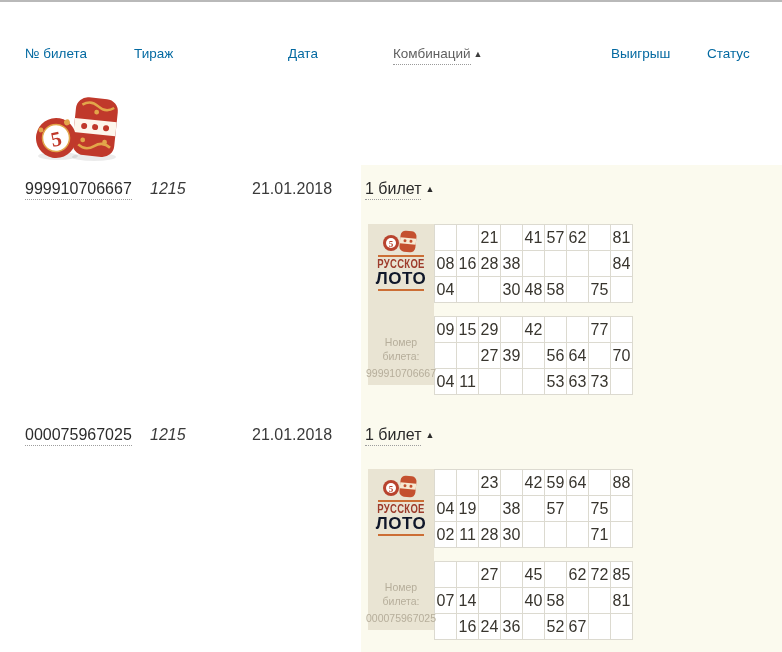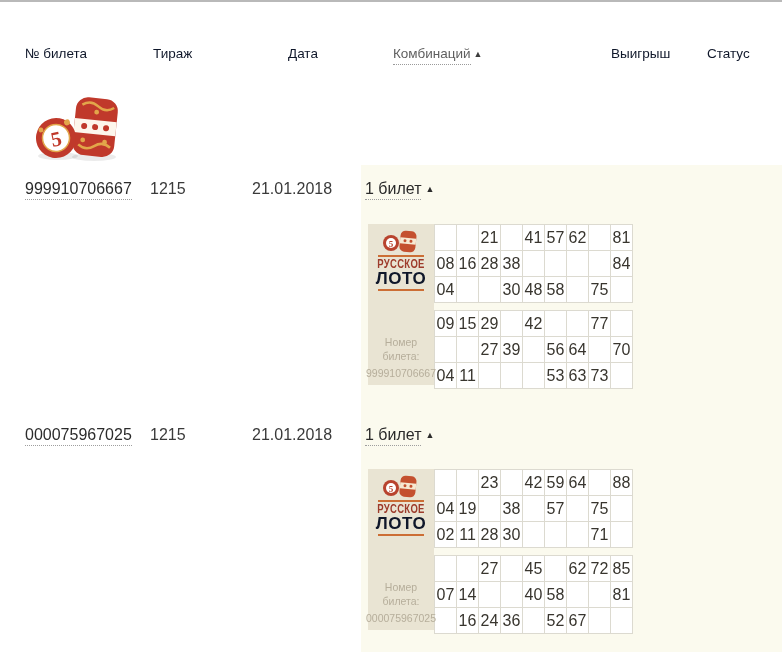--- a/index.html
+++ b/index.html
@@ -8,40 +8,40 @@
   .page {
     position:relative; width:782px; height:652px; background:#fff;
     border-top:2px solid #b9b9b9; overflow:hidden;
   }
   
   .cream-panel {
     position:absolute; left:361px; top:163px; width:421px; height:489px;
     background:#fbfaee;
   }
   
-  .hdr { position:absolute; top:44px; font-size:13.5px; color:#0f172a; white-space:nowrap; }
+  .hdr { position:absolute; top:44px; font-size:13.5px; color:#0369a1; white-space:nowrap; }
   .hdr-ticket { left:25px; }
-  .hdr-draw { left:153px; }
+  .hdr-draw { left:134px; }
   .hdr-date { left:288px; }
   .hdr-comb { left:393px; color:#5f5f5f; }
   .hdr-comb .lbl { border-bottom:1px dotted #9a9a9a; padding-bottom:3px; }
   .hdr-win { left:611px; }
   .hdr-status { left:684px;margin-left:23px; }
   .sort-tri { font-size:9px; color:#3c3c3c; margin-left:3px; vertical-align:1px; }
 
   
   .lotto-logo { position:absolute; left:34px; top:92px; }
   .lotto-title { position:absolute; left:189px; top:116px; font-size:19px; font-weight:bold; color:#232323; }
 
   
   .cellrow { position:absolute; font-size:16px; color:#3a3a3a; white-space:nowrap; }
   .row-top-1 { top:178px; }
   .row-top-2 { top:424px; }
   .c-ticket { left:25px; }
-  .c-draw { left:150px; }
+  .c-draw { left:150px;font-style:italic; }
   .c-date { left:252px; }
   .c-comb { left:365px; }
   .dotlink { color:#2b2b2b; border-bottom:1px dotted #9e9e9e; padding-bottom:2px; cursor:pointer; }
   .tri { font-size:9px; color:#2b2b2b; margin-left:4px; vertical-align:2px; }
 
   
   .card { position:absolute; left:368px; width:264px; display:flex; }
   .card-1 { top:222px; }
   .card-2 { top:467px; }
   .brand-panel {
@@ -55,21 +55,21 @@
                  margin:1px 0 2px; letter-spacing:.5px; }
   .mini-barrels { margin-top:5px; margin-bottom:2px; }
   .num-label {
     position:absolute; bottom:22px; left:0; width:100%; text-align:center;
     font-size:10.5px; line-height:1.35; color:#b6ae9b; padding:0 7px;
   }
   .num-value {
     position:absolute; bottom:6px; left:50%; transform:translateX(-50%);
     font-size:10.5px; color:#b6ae9b; white-space:nowrap;
   }
-  .grids { display:flex; flex-direction:column; gap:7px; }
+  .grids { display:flex; flex-direction:column; gap:13px; }
   .grid-half {
     display:grid; grid-template-columns:repeat(9,21px); grid-auto-rows:25px;
     gap:1px; background:#dcdad0; border:1px solid #dcdad0;
   }
   .gcell {
     background:#fff; display:flex; align-items:center; justify-content:center;
     font-size:16px; color:#38352e;
   }
 </style>
 </head>

